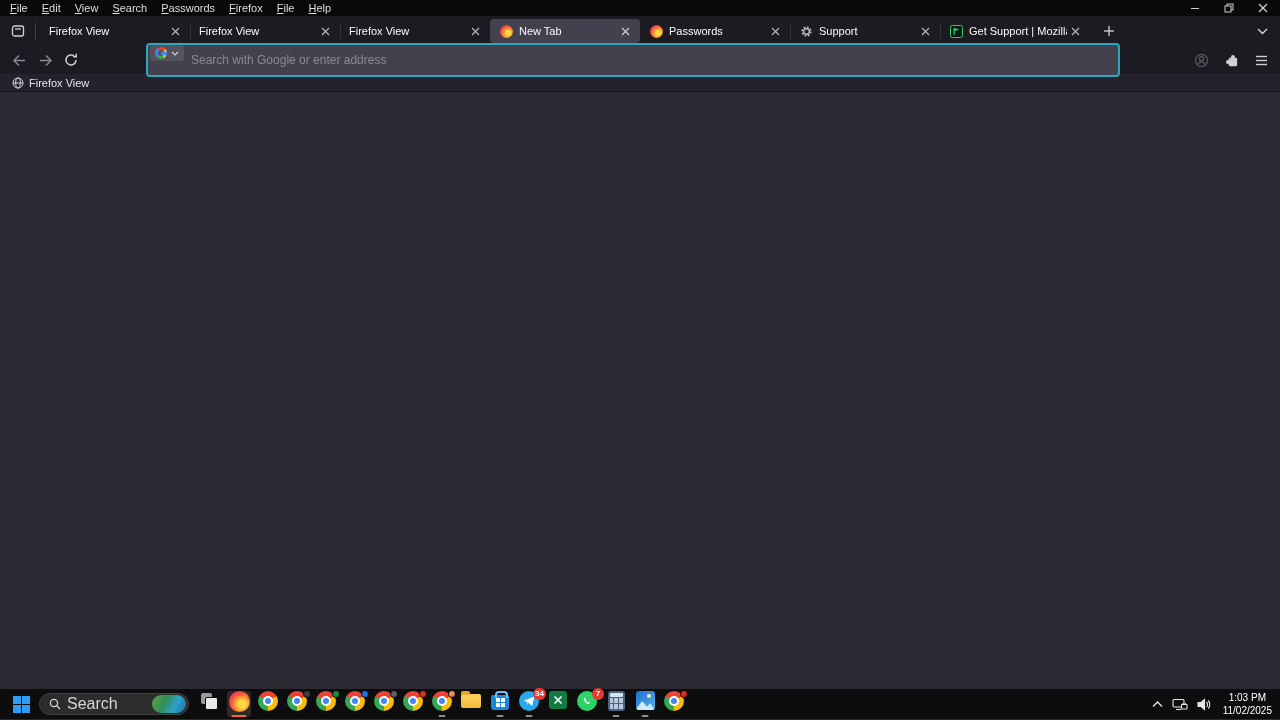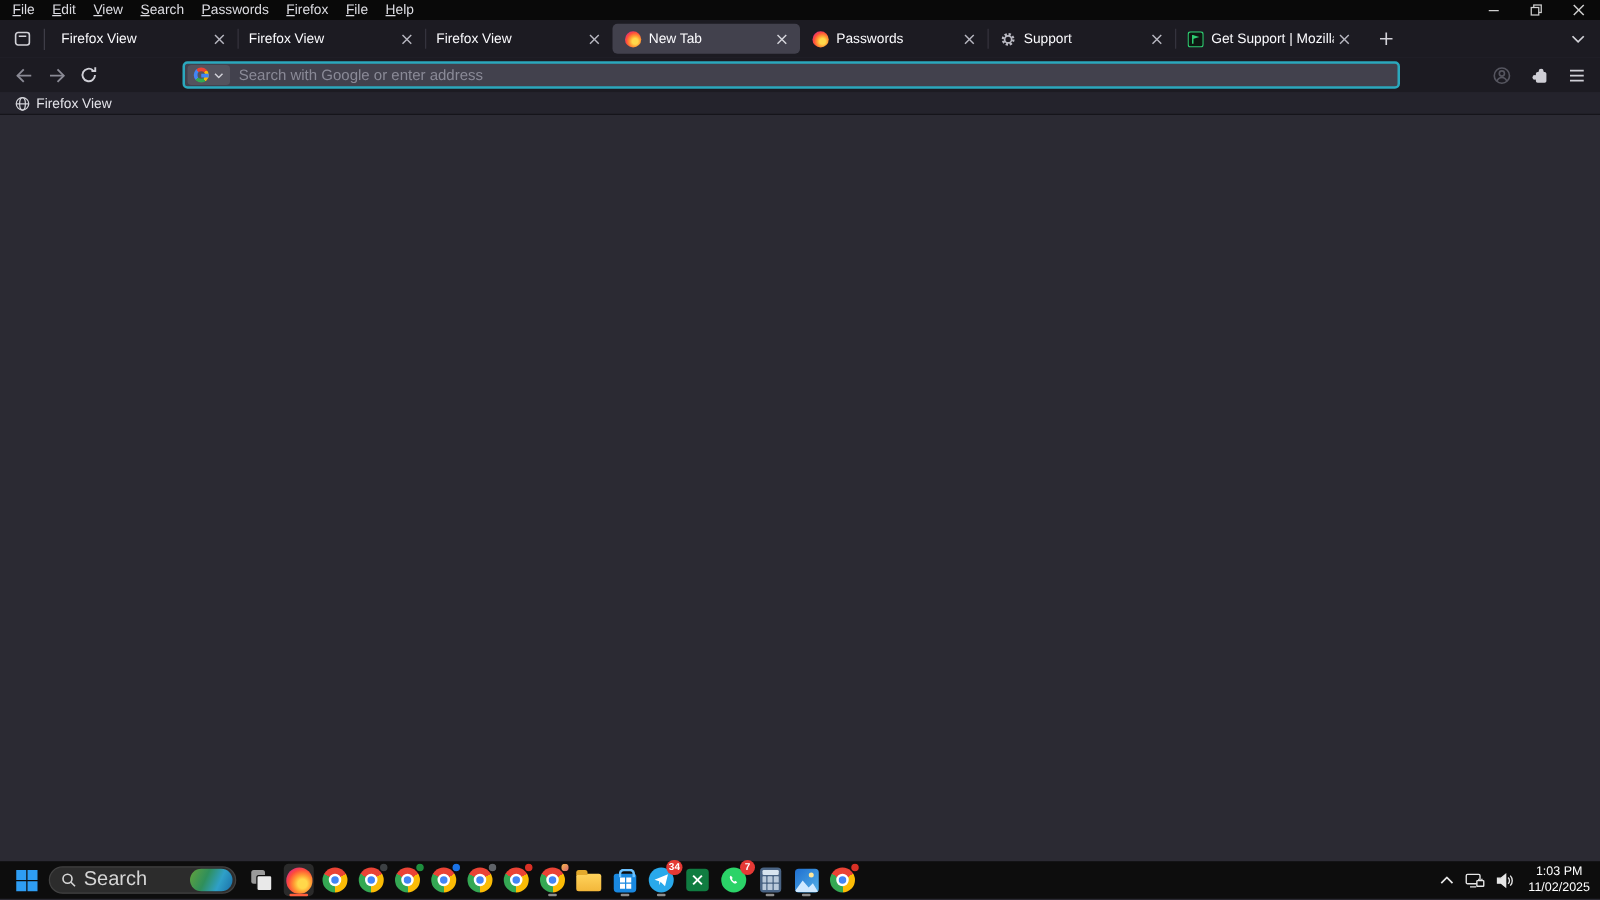--- a/index.html
+++ b/index.html
@@ -32,22 +32,22 @@
                justify-content:center; flex:none; }
   .newtab-btn { width:26px; height:24px; margin-left:6px; border-radius:4px; display:flex;
                 align-items:center; justify-content:center; flex:none; }
   .alltabs-btn { margin-left:auto; width:26px; height:24px; display:flex; align-items:center;
                  justify-content:center; flex:none; }
 
   
   .navbar { height:28px; background:#1c1b22; display:flex; align-items:center; padding:0 6px; }
   .nav-btn { width:26px; height:24px; display:flex; align-items:center; justify-content:center;
              border-radius:4px; flex:none; }
-  .urlbar { width:974px; height:22px; margin-left:62px; background:#42414d;
-            border:2px solid #2ba8bd; border-radius:4px; display:flex; align-items:center;
+  .urlbar { width:974px; height:34px; margin-left:62px; background:#42414d;
+            border:2px solid #2ba8bd; border-radius:4px; display:flex; 
             padding:0 4px 0 2px; flex:none; }
   .engine-chip { height:16px; background:#54535e; border-radius:3px; display:flex;
                  align-items:center; padding:0 5px; gap:4px; margin-right:7px; flex:none; }
   .g-logo { width:12px; height:12px; border-radius:50%; position:relative; flex:none;
             background:conic-gradient(from -40deg,#ea4335 0 90deg,#fbbc05 90deg 185deg,
                        #34a853 185deg 270deg,#4285f4 270deg 360deg); }
   .g-logo::before { content:""; position:absolute; inset:3px; border-radius:50%; background:#54535e; }
   .g-logo::after { content:""; position:absolute; right:0; top:5px; width:6px; height:2.5px;
                    background:#4285f4; }
   .urlbar input { flex:1; background:transparent; border:none; outline:none; color:#fbfbfe;
@@ -68,21 +68,21 @@
   .start-btn { width:26px; height:26px; display:flex; align-items:center; justify-content:center;
                flex:none; }
   .win-logo { display:grid; grid-template-columns:8px 8px; grid-template-rows:8px 8px; gap:1px; }
   .win-logo span { background:#2e9df3; }
   .search-pill { width:150px; height:22px; border-radius:11px; background:#2c2c2c;
                  border:1px solid #414141; display:flex; align-items:center; gap:6px;
                  padding:0 2px 0 9px; margin:0 9px 0 5px; color:#d5d5d5; font-size:16px; flex:none; }
   .pill-img { margin-left:auto; width:34px; height:18px; border-radius:9px; flex:none;
               background:linear-gradient(115deg,#63a33c 0%,#2f8f5b 38%,#2fa0c8 68%,#1b6fa8 100%); }
   .apps { display:flex; align-items:center; gap:5px; }
-  .tb-app { width:24px; height:26px; position:relative; display:flex; align-items:center;
+  .tb-app { width:24px; height:26px; position:relative; display:flex; 
             justify-content:center; flex:none; }
   .tb-app.app-active { background:#2a2a2a; border-radius:4px; }
   .run-dash { position:absolute; bottom:0; left:50%; transform:translateX(-50%);
               width:7px; height:2px; border-radius:1px; background:#8d8d8d; }
   .run-dash.ff { width:15px; background:#ff5f3d; }
   .badge-num { position:absolute; top:-3px; right:-5px; min-width:12px; height:12px;
                border-radius:6px; background:#e53935; color:#fff; font-size:8px; line-height:12px;
                text-align:center; padding:0 2px; font-weight:bold; }
   .badge-dot { position:absolute; top:-1px; right:-2px; width:8px; height:8px; border-radius:4px;
                border:1px solid #0d0d0d; }

